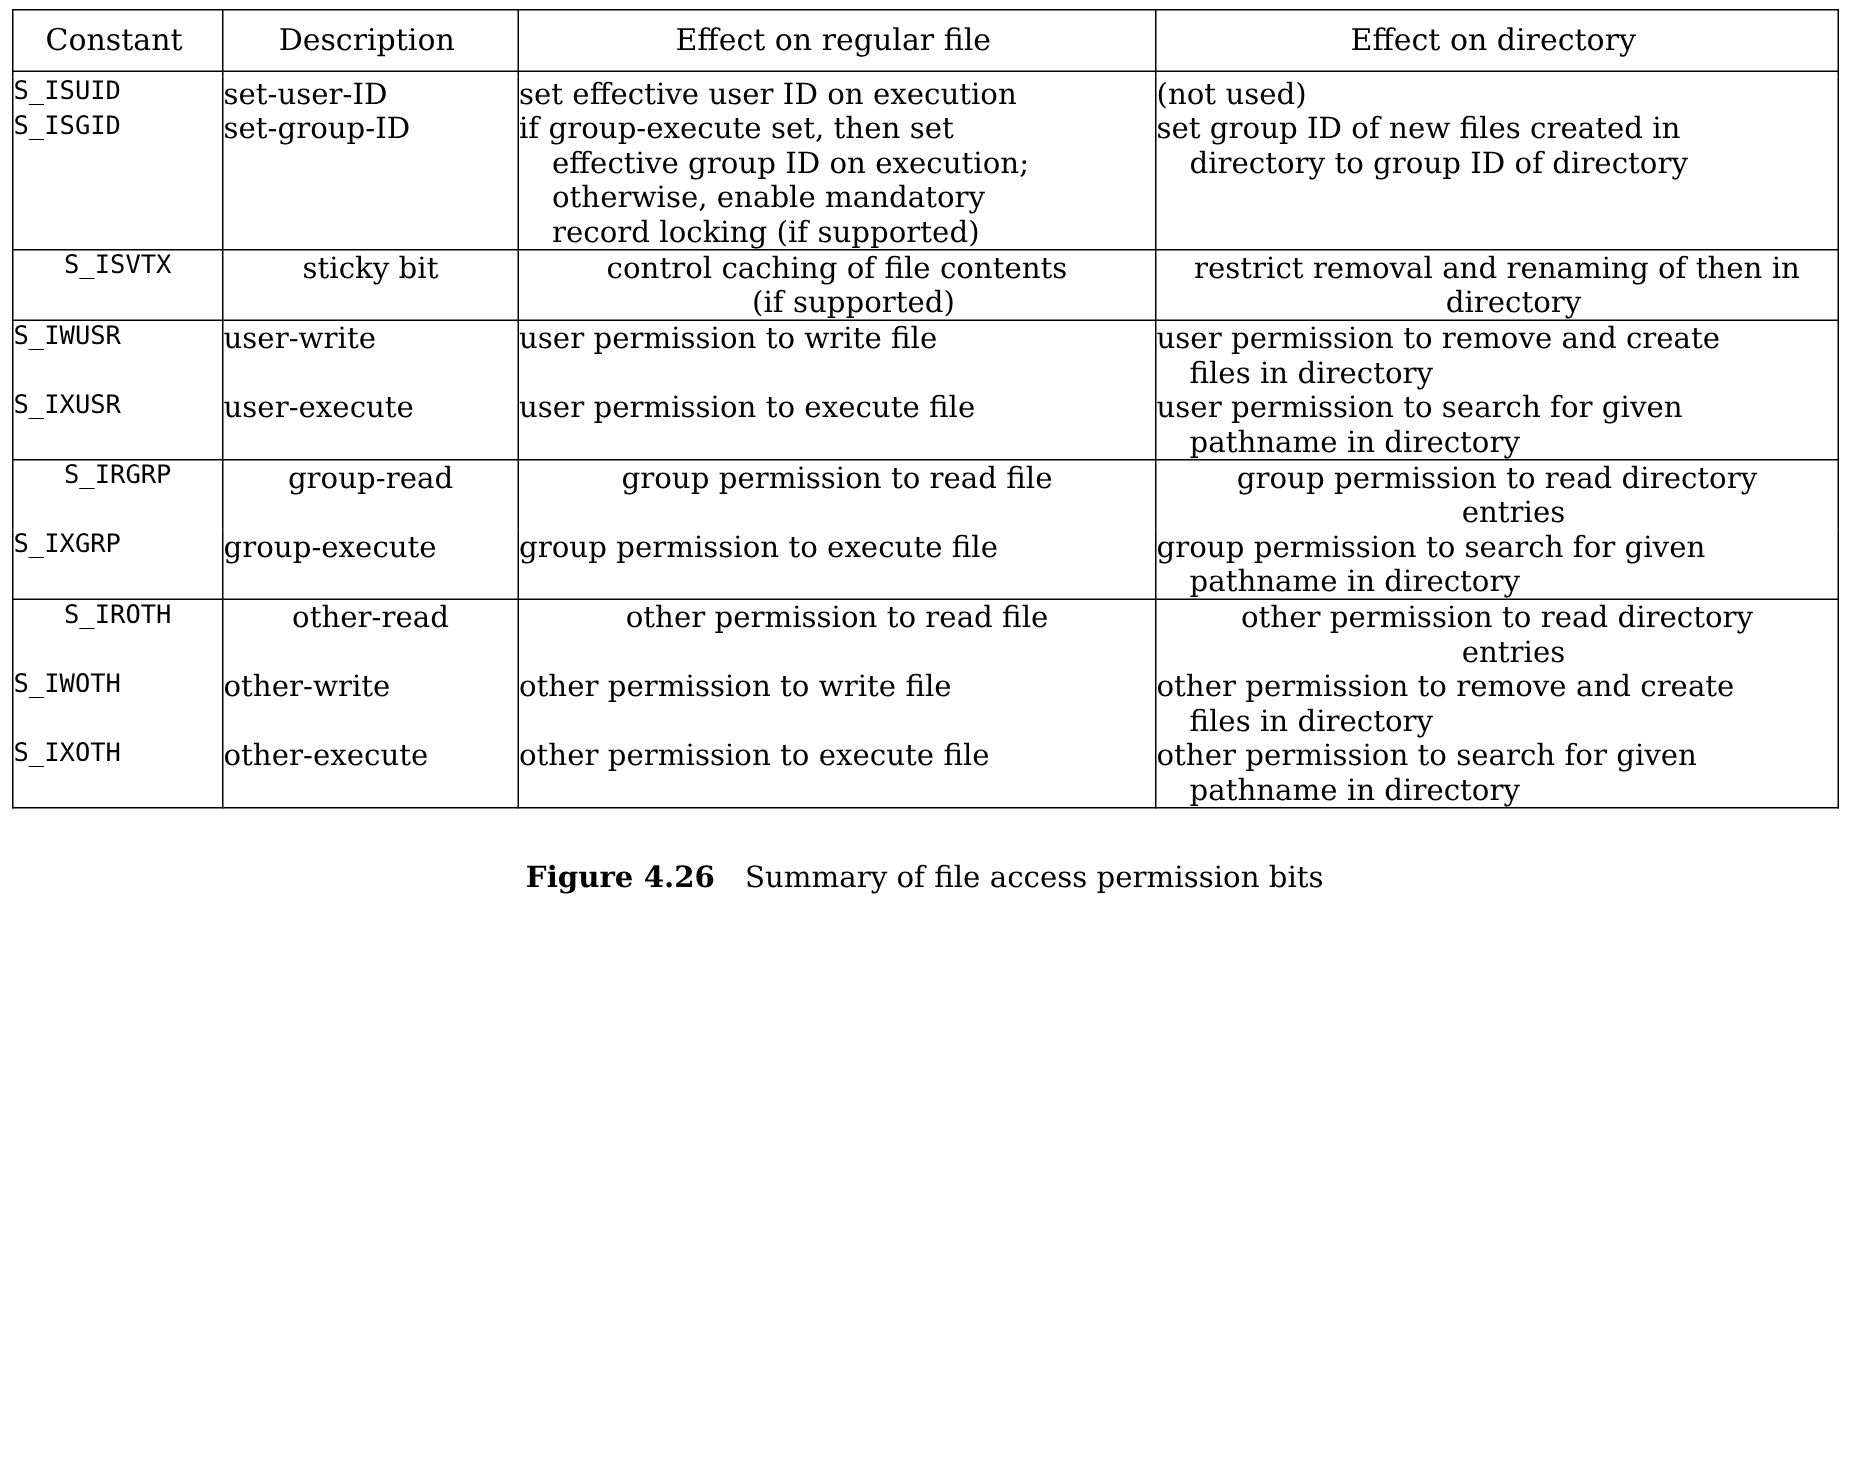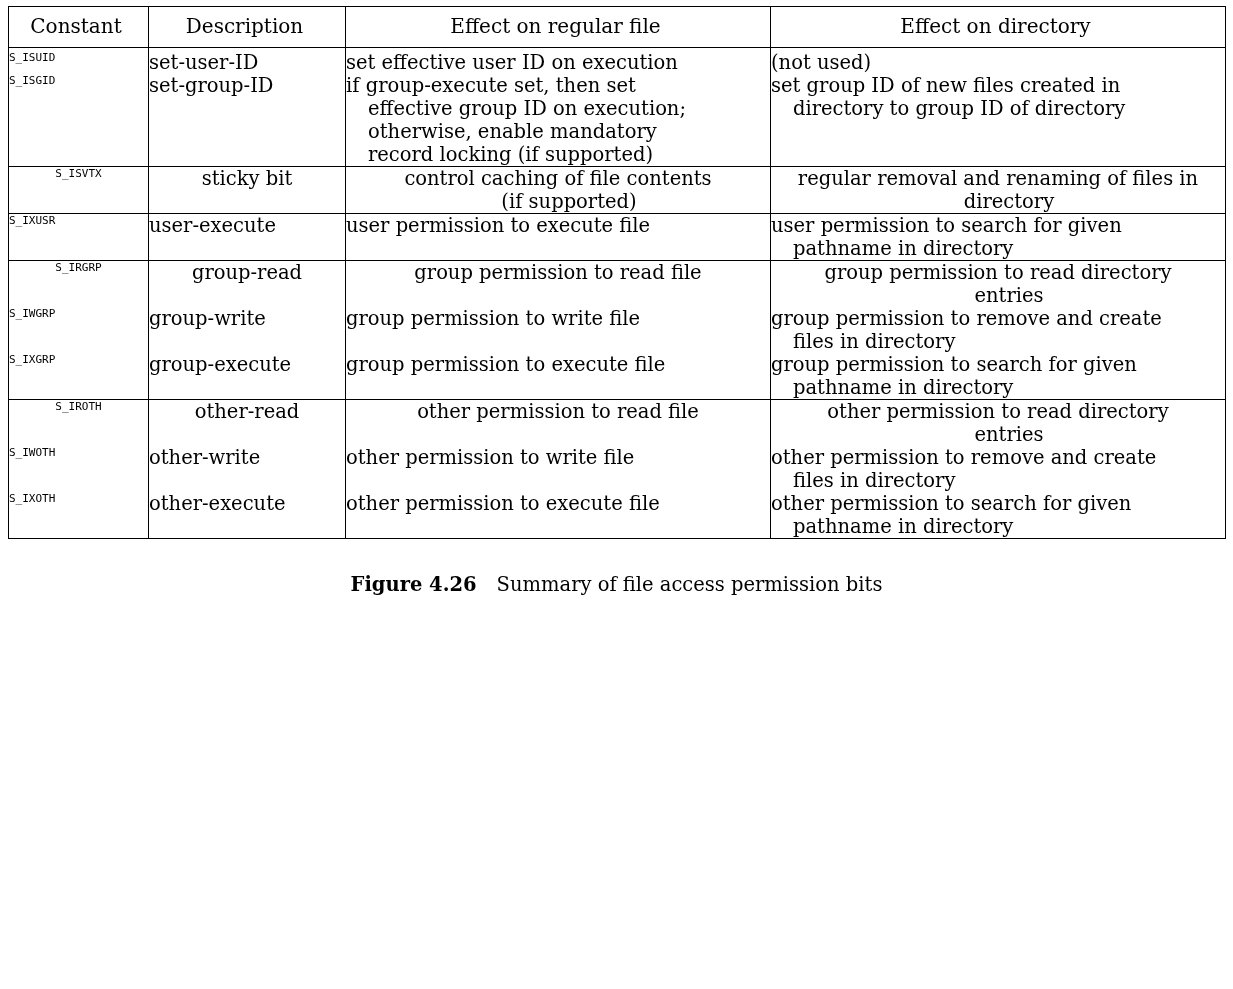--- a/index.html
+++ b/index.html
@@ -61,21 +61,21 @@
   }
   tbody tr.group-start td {
     border-top: 1px solid #000;
     text-align: center;
   }
   tbody tr.last-row td {
     border-bottom: 1px solid #000;
   }
   .mono {
     font-family: "DejaVu Sans Mono", monospace;
-    font-size: 11px;
+    font-size: 17px;
     letter-spacing: 0px;
   }
   .cellline {
     display: block;
   }
   .indent {
     display: block;
     padding-left: 22px;
   }
   td.pad-top-space { padding-top: 10px; }
@@ -148,25 +148,36 @@
       </tr>
 
       <tr class="group-start last-row">
         <td class="mono pad-top-space tall">S_ISVTX</td>
         <td class="pad-top-space tall">sticky bit</td>
         <td class="pad-top-space tall">
           <span class="cellline">control caching of file contents</span>
           <span class="indent">(if supported)</span>
         </td>
         <td class="pad-top-space tall">
-          <span class="cellline">regular removal and renaming of files in</span>
+          <span class="cellline">restrict removal and renaming of then in</span>
           <span class="indent">directory</span>
         </td>
       </tr>
 
+      <tr>
+        <td class="mono pad-top-space">S_IWUSR</td>
+        <td class="pad-top-space">user-write</td>
+        <td class="pad-top-space">
+          <span class="cellline">user permission to write file</span>
+        </td>
+        <td class="pad-top-space">
+          <span class="cellline">user permission to remove and create</span>
+          <span class="indent">files in directory</span>
+        </td>
+      </tr>
       <tr class="last-row">
         <td class="mono pad-top-space tall">S_IXUSR</td>
         <td class="pad-top-space tall">user-execute</td>
         <td class="pad-top-space tall">
           <span class="cellline">user permission to execute file</span>
         </td>
         <td class="pad-top-space tall">
           <span class="cellline">user permission to search for given</span>
           <span class="indent">pathname in directory</span>
         </td>
@@ -176,31 +187,20 @@
         <td class="mono pad-top-space">S_IRGRP</td>
         <td class="pad-top-space">group-read</td>
         <td class="pad-top-space">
           <span class="cellline">group permission to read file</span>
         </td>
         <td class="pad-top-space">
           <span class="cellline">group permission to read directory</span>
           <span class="indent">entries</span>
         </td>
       </tr>
-      <tr>
-        <td class="mono pad-top-space">S_IWGRP</td>
-        <td class="pad-top-space">group-write</td>
-        <td class="pad-top-space">
-          <span class="cellline">group permission to write file</span>
-        </td>
-        <td class="pad-top-space">
-          <span class="cellline">group permission to remove and create</span>
-          <span class="indent">files in directory</span>
-        </td>
-      </tr>
       <tr class="last-row">
         <td class="mono pad-top-space tall">S_IXGRP</td>
         <td class="pad-top-space tall">group-execute</td>
         <td class="pad-top-space tall">
           <span class="cellline">group permission to execute file</span>
         </td>
         <td class="pad-top-space tall">
           <span class="cellline">group permission to search for given</span>
           <span class="indent">pathname in directory</span>
         </td>

